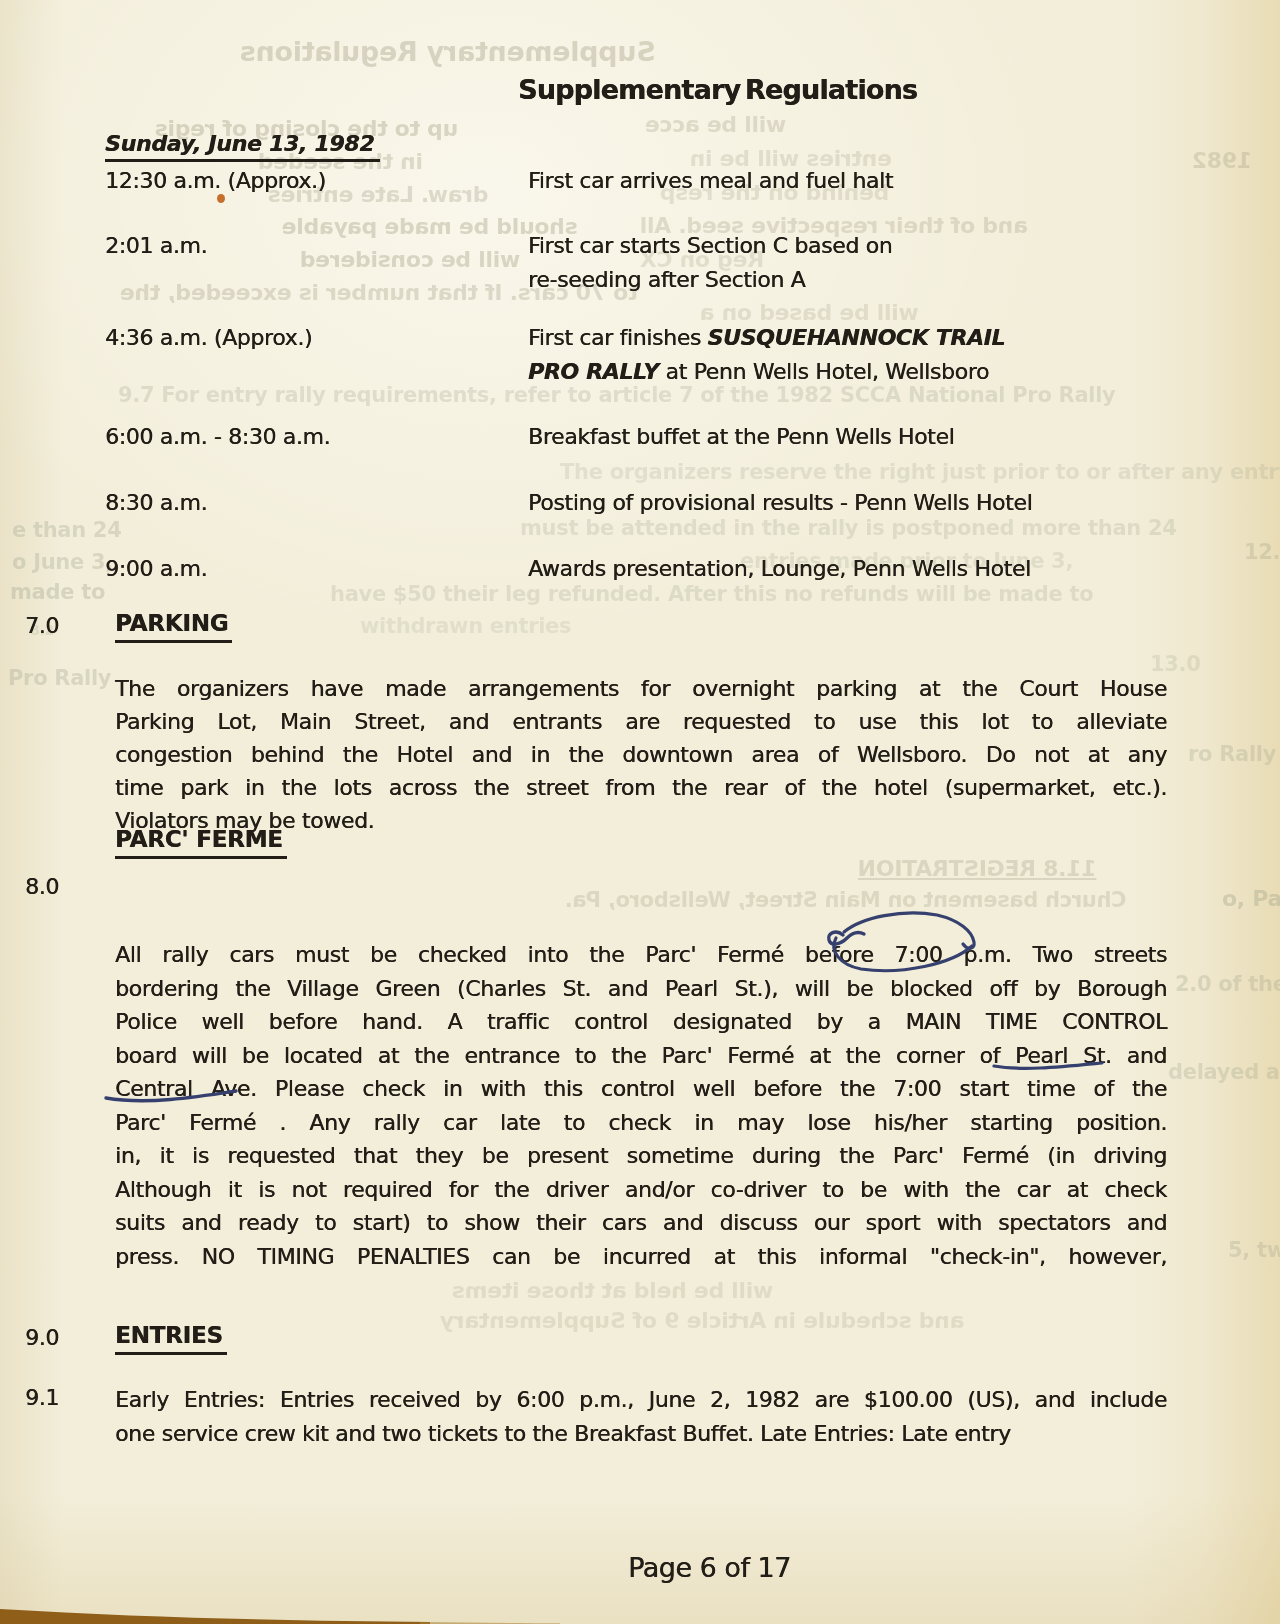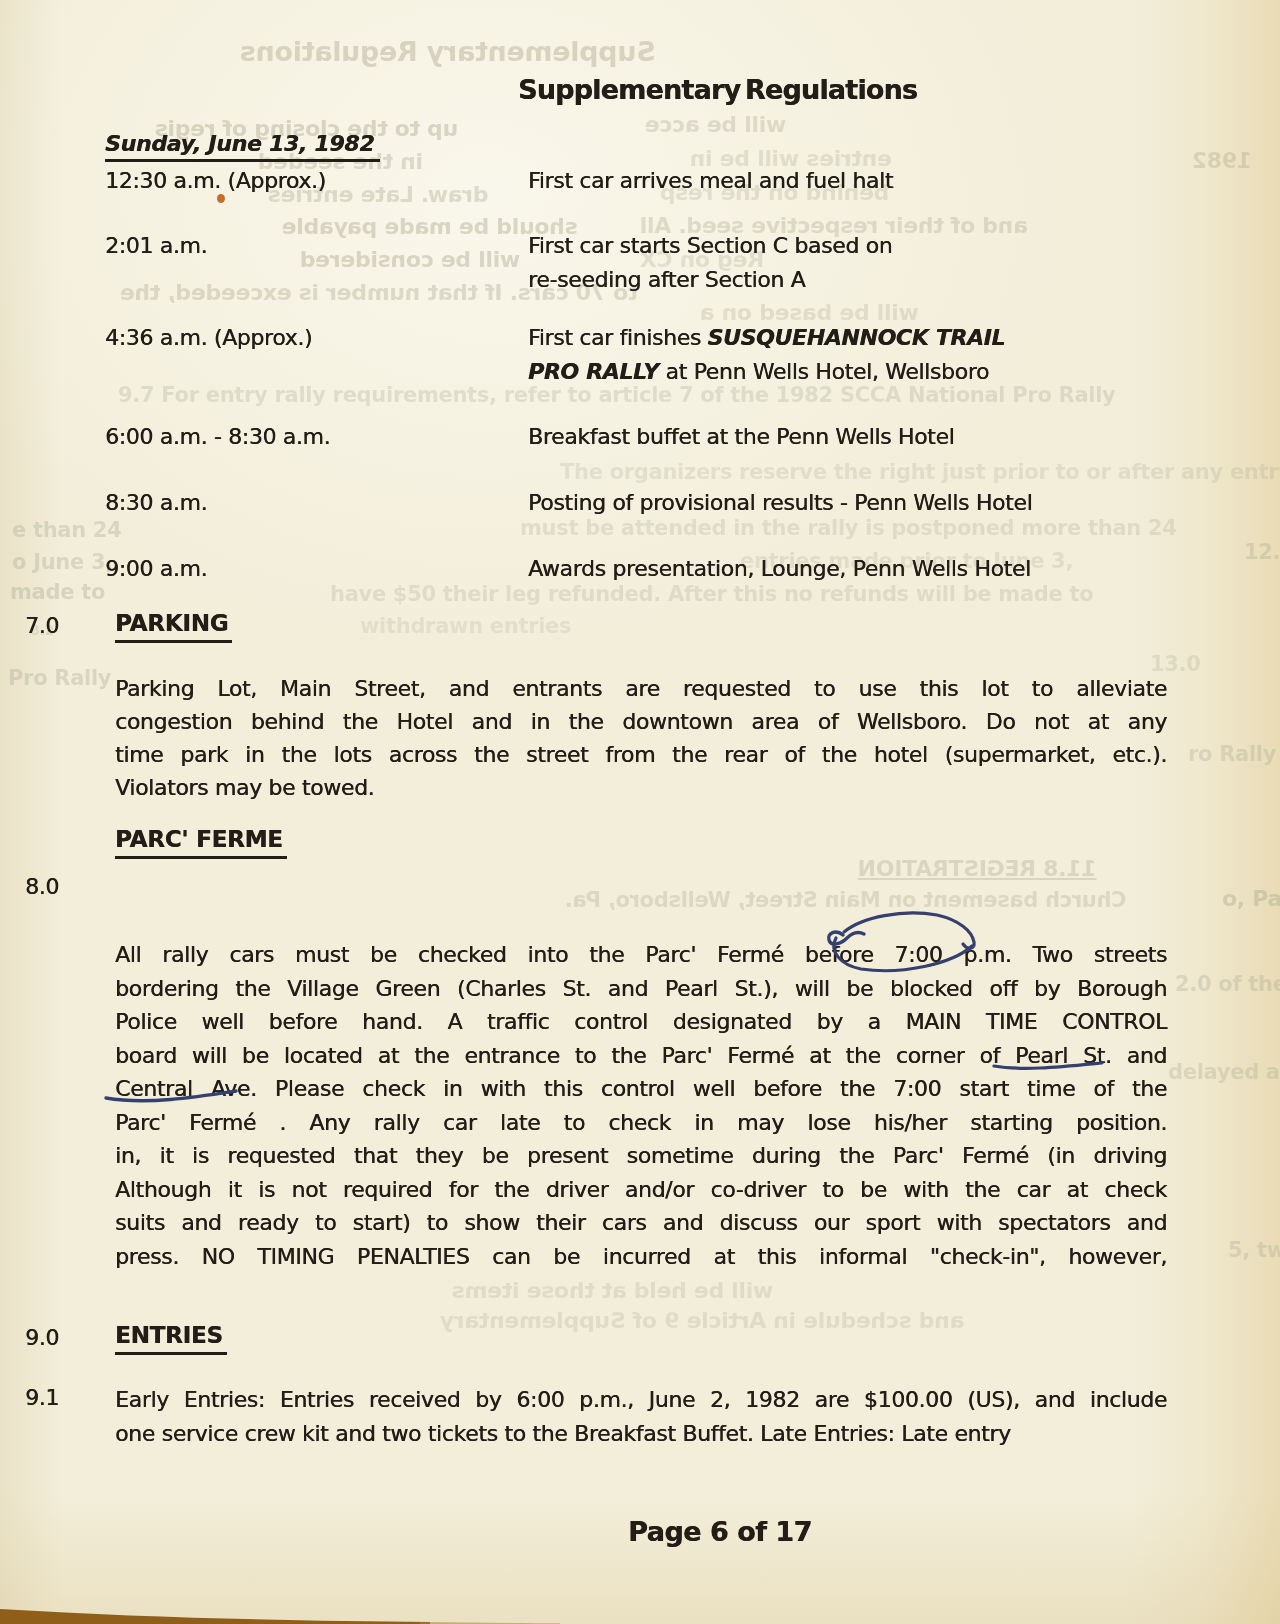--- a/index.html
+++ b/index.html
@@ -21,21 +21,21 @@
          border-bottom:3px solid #221e17;padding-bottom:3px;padding-right:6px;}
   .time,.desc,.num{font-size:22px;letter-spacing:-0.35px;white-space:nowrap;}
   .sech{font-size:23px;font-weight:bold;letter-spacing:-0.2px;
         border-bottom:3.5px solid #221e17;padding-bottom:4px;padding-right:4px;}
   .para{width:1052px;}
   .ln{font-size:22px;line-height:33px;letter-spacing:-0.35px;
       text-align:justify;text-align-last:justify;}
   .ln.last{text-align-last:left;}
   .p2 .ln{line-height:33.5px;}
   .emph{font-style:italic;font-weight:bold;}
-  .footer{font-size:27px;font-weight:bold;letter-spacing:-0.5px;}
+  .footer{font-size:27px;font-weight:normal;letter-spacing:-0.5px;margin-top:36px;}
   .bt{position:absolute;white-space:nowrap;font-weight:bold;color:#8f8a6d;letter-spacing:-0.3px;}
   .bt.m{transform:scaleX(-1);}
   .bt.r{color:#949b84;}
   .ink{stroke:#35406e;fill:none;stroke-linecap:round;stroke-linejoin:round;}
   .speck{position:absolute;width:8px;height:9px;border-radius:50%;background:#c06018;opacity:.9;}
 </style>
 </head>
 <body>
 
 <div class="page">
@@ -102,20 +102,21 @@
   <div class="abs doc desc" style="left:528px;top:490px">Posting of provisional results - Penn Wells Hotel</div>
 
   <div class="abs doc time" style="left:105px;top:556px">9:00 a.m.</div>
   <div class="abs doc desc" style="left:528px;top:556px">Awards presentation, Lounge, Penn Wells Hotel</div>
 
   <div class="abs doc num" style="left:25px;top:613px">7.0</div>
   <div class="abs doc" style="left:115px;top:610px">
     <span class="sech">PARKING</span>
   </div>
   <div class="abs doc para" style="left:115px;top:672px">
+    <div class="ln">The organizers have made arrangements for overnight parking at the Court House</div>
     <div class="ln">Parking Lot, Main Street, and entrants are requested to use this lot to alleviate</div>
     <div class="ln">congestion behind the Hotel and in the downtown area of Wellsboro. Do not at any</div>
     <div class="ln">time park in the lots across the street from the rear of the hotel (supermarket, etc.).</div>
     <div class="ln last">Violators may be towed.</div>
   </div>
 
   <div class="abs doc num" style="left:25px;top:874px">8.0</div>
   <div class="abs doc" style="left:115px;top:826px">
     <span class="sech">PARC' FERME</span>
   </div>

